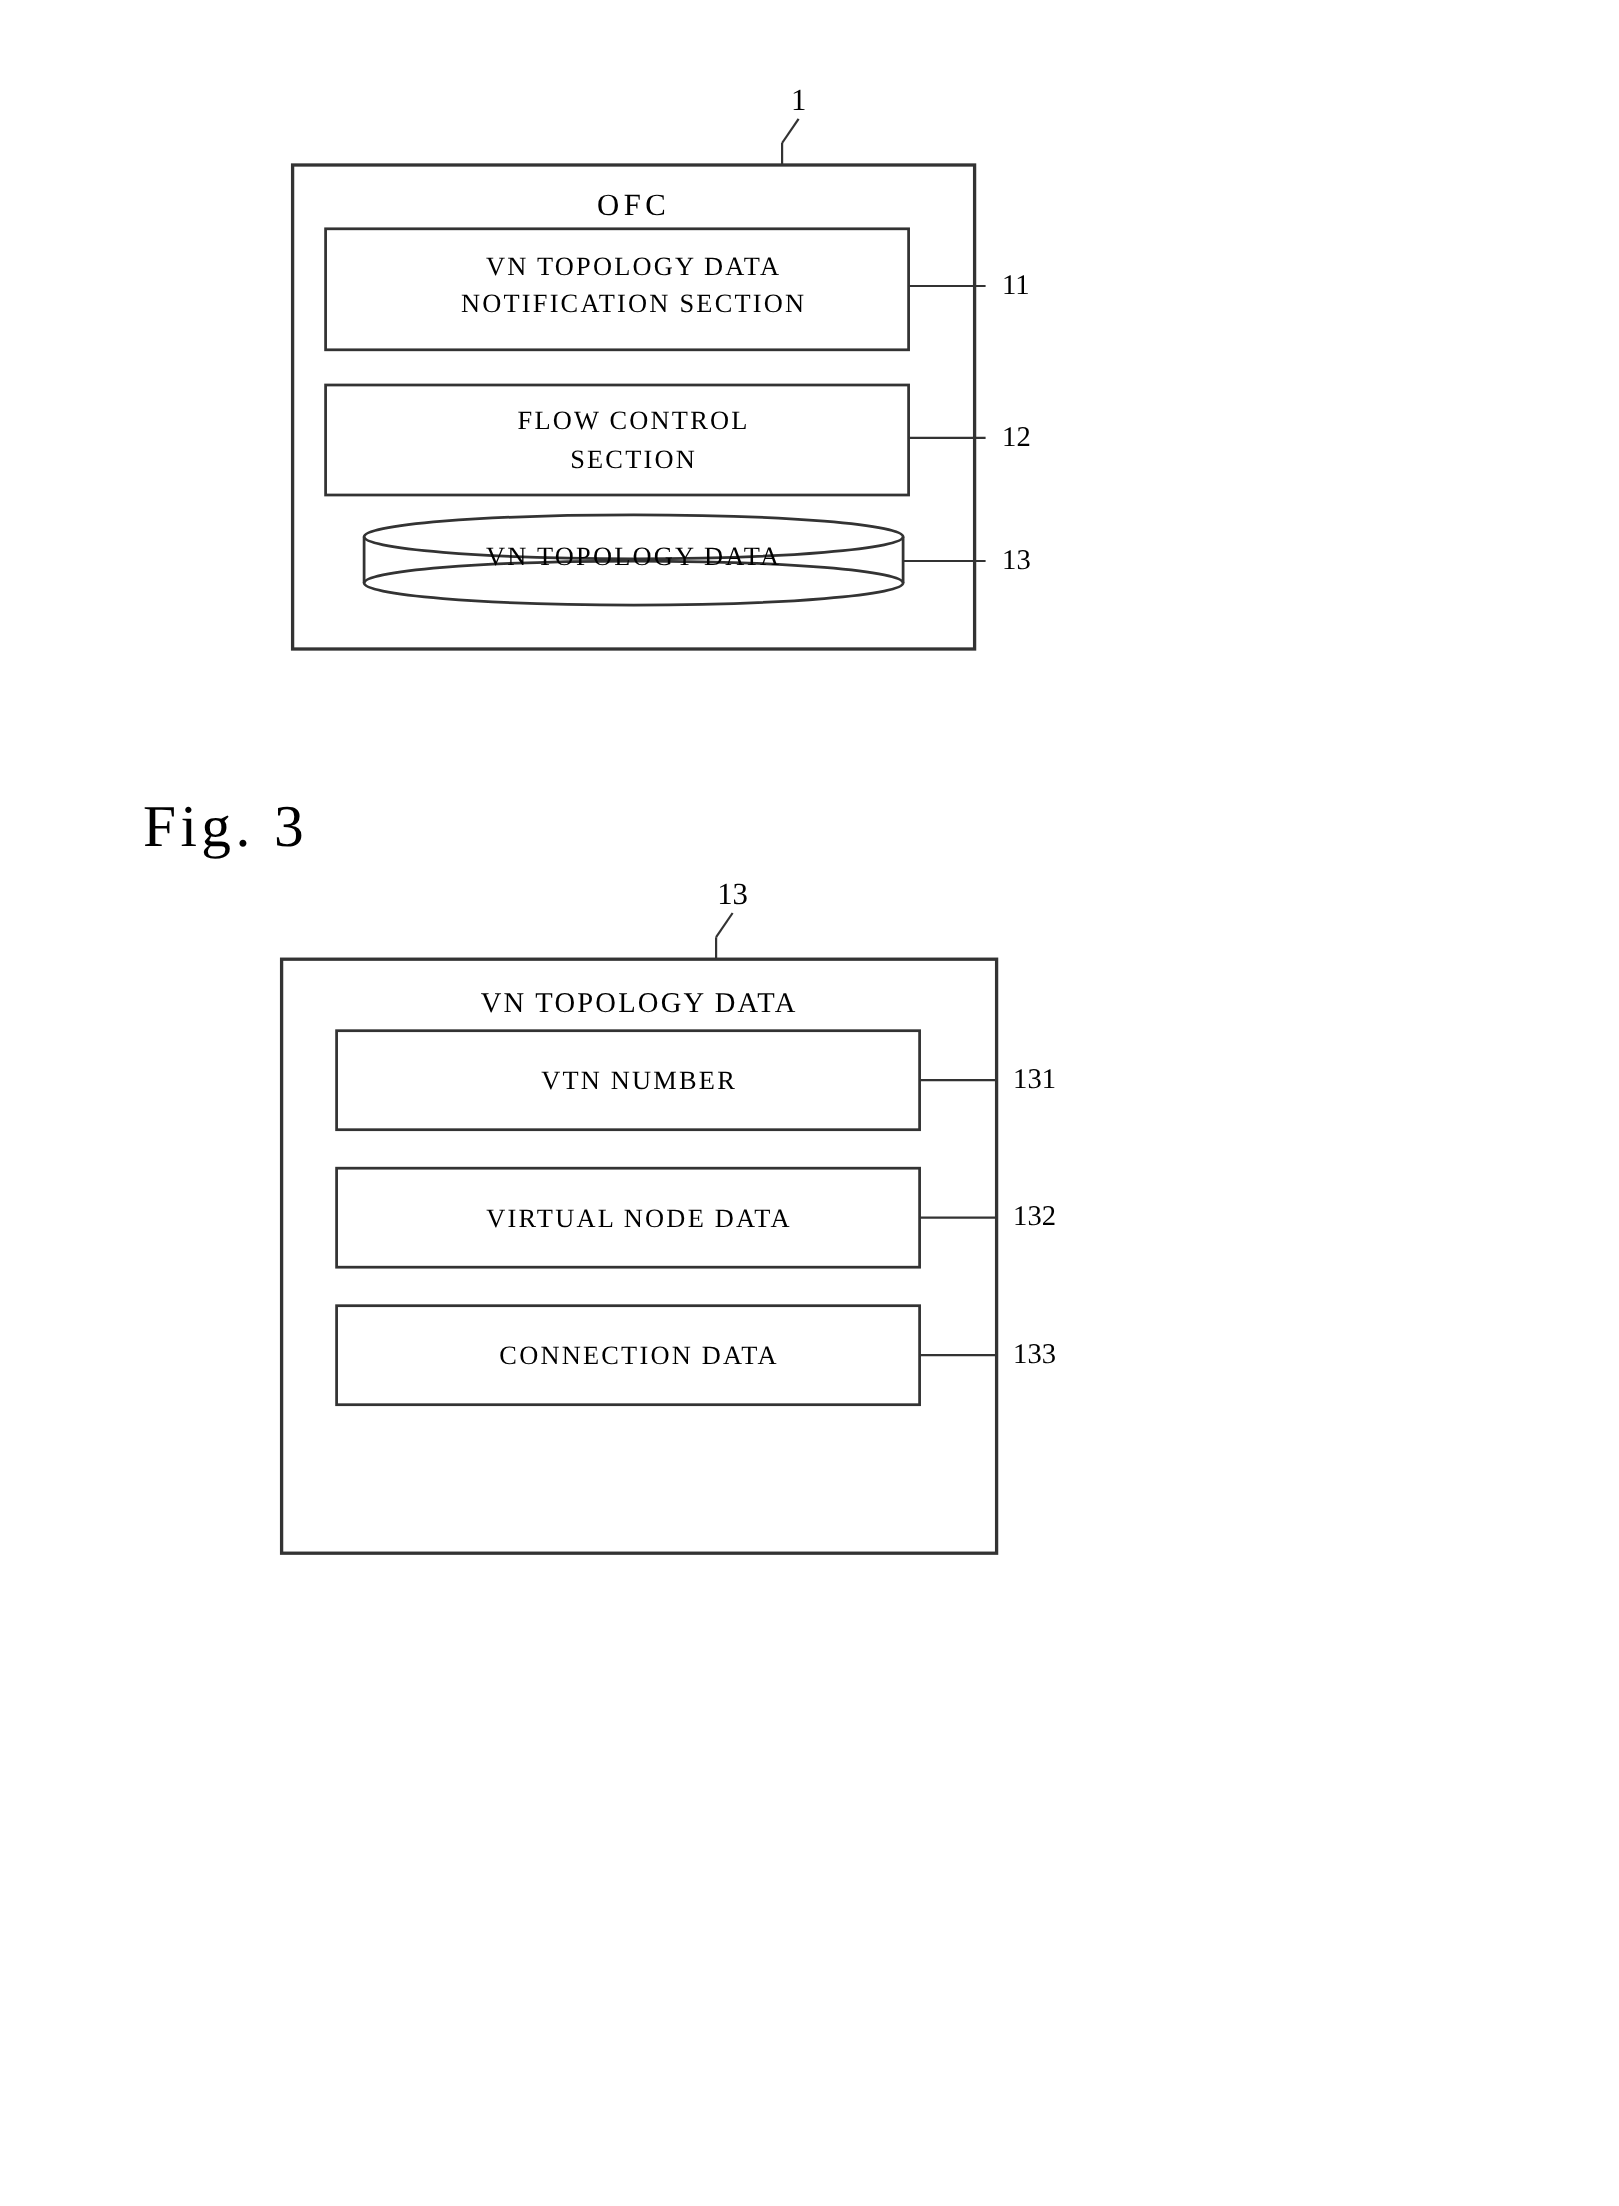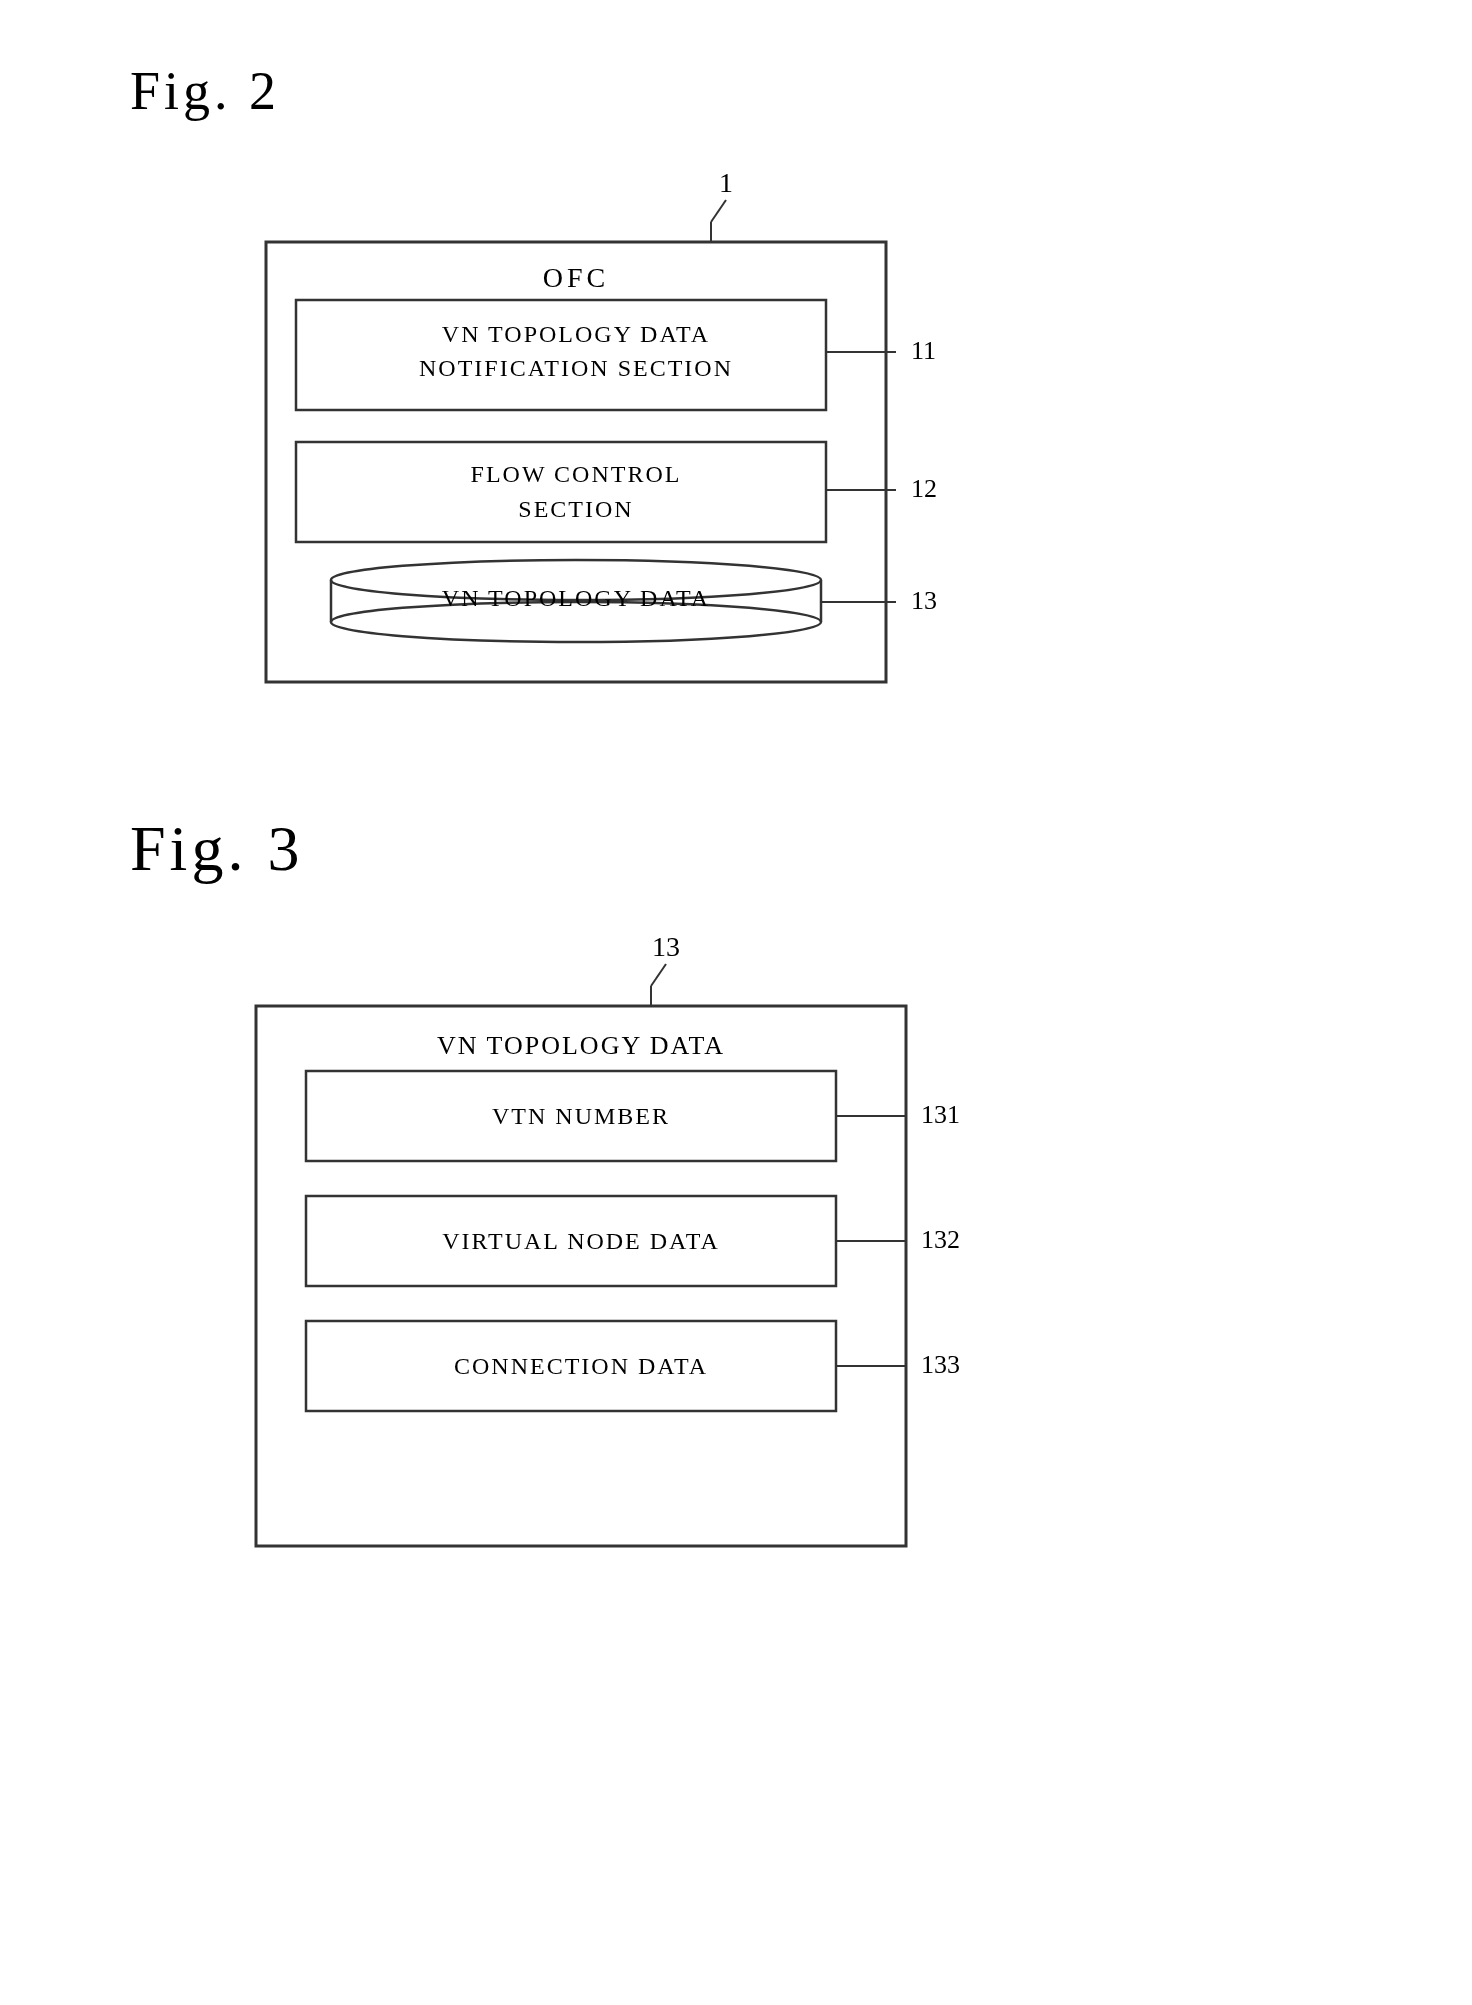--- a/index.html
+++ b/index.html
@@ -23,21 +23,20 @@
       position: relative;
       padding: 60px 80px;
     }
   </style>
 </head>
 <body>
 
 <div class="page">
 
   <div>
-    <div style="font-family:'Times New Roman',serif;font-size:54px;margin-bottom:30px;margin-left:50px;letter-spacing:4px;">Fig. 2</div>
 
     <svg width="1300" height="580" viewBox="0 0 1300 580" style="display:block;margin:0 auto 40px auto;">
 
       <text x="640" y="40" font-family="Times New Roman" font-size="28" text-anchor="middle">1</text>
 
       <line x1="640" y1="48" x2="625" y2="70" stroke="#333" stroke-width="2"></line>
       <line x1="625" y1="70" x2="625" y2="90" stroke="#333" stroke-width="2"></line>
 
       <rect x="180" y="90" width="620" height="440" fill="none" stroke="#333" stroke-width="3"></rect>
 
@@ -67,21 +66,21 @@
 
       <text x="490" y="454" font-family="Times New Roman" font-size="24" text-anchor="middle" letter-spacing="2">VN  TOPOLOGY  DATA</text>
 
       <line x1="735" y1="450" x2="810" y2="450" stroke="#333" stroke-width="2"></line>
       <text x="825" y="457" font-family="Times New Roman" font-size="26" text-anchor="start">13</text>
 
     </svg>
   </div>
 
   <div style="margin-top:80px;">
-    <div style="font-family:'Times New Roman',serif;font-size:64px;margin-bottom:30px;margin-left:50px;letter-spacing:4px;">Fig. 3</div>
+    <div style="font-family:'Times New Roman',serif;font-size:54px;margin-left:50px;letter-spacing:4px;">Fig. 3</div>
 
     <svg width="1300" height="680" viewBox="0 0 1300 680" style="display:block;margin:0 auto;">
 
       <text x="580" y="40" font-family="Times New Roman" font-size="28" text-anchor="middle">13</text>
 
       <line x1="580" y1="48" x2="565" y2="70" stroke="#333" stroke-width="2"></line>
       <line x1="565" y1="70" x2="565" y2="90" stroke="#333" stroke-width="2"></line>
 
       <rect x="170" y="90" width="650" height="540" fill="none" stroke="#333" stroke-width="3"></rect>
 

